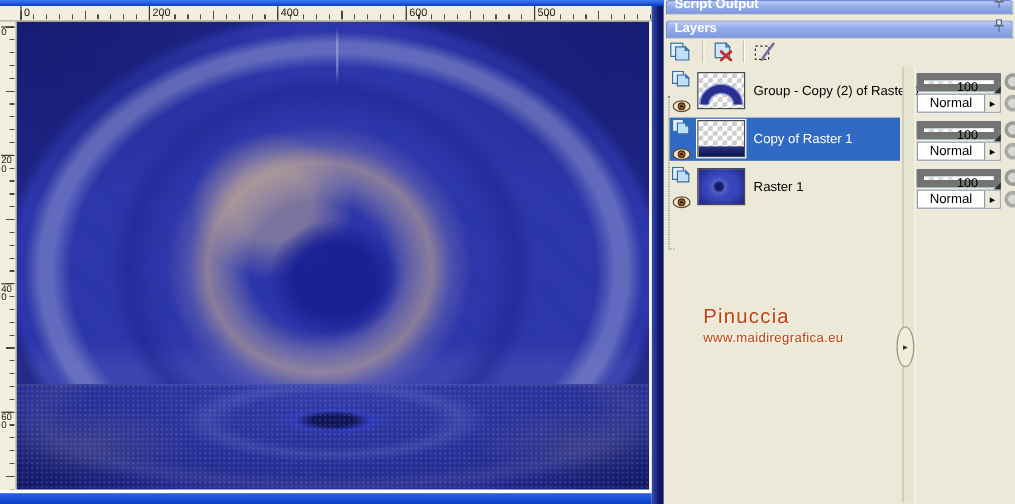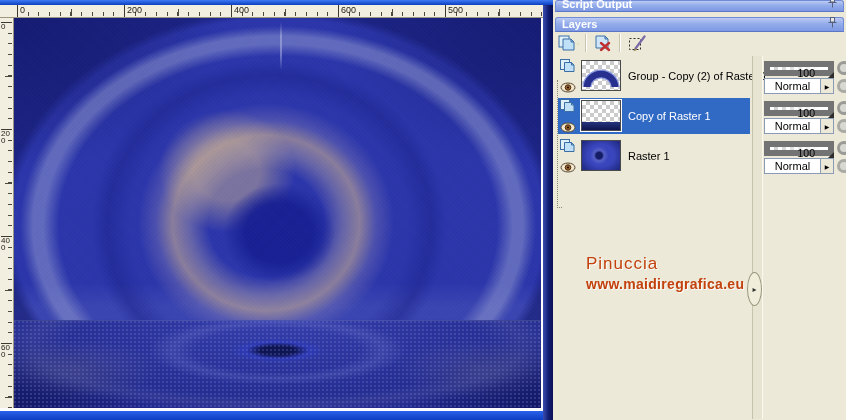--- a/index.html
+++ b/index.html
@@ -135,21 +135,21 @@
     border-left:1px solid #8a9cb5; display:flex; align-items:center; justify-content:center;
     font-size:6px; color:#000; }
   .donut { position:absolute; width:14px; height:14px; border:3px solid #9a9a96; border-radius:50%;
     background:#d8d8d2; }
   .d-top { left:73px; top:0px; }
   .d-bot { left:73px; top:18px; border-color:#aaaaa4; }
 
   .watermark { position:absolute; left:33px; top:234px; width:176px; text-align:left; z-index:6;
     color:#c2410c; text-shadow:1px 1px 0 rgba(255,255,255,.85); pointer-events:none;margin-top:20px; }
   .wm1 { font-size:17px; letter-spacing:1px; }
-  .wm2 { font-size:14px; margin-top:2px; letter-spacing:.3px;font-weight:bold; }
+  .wm2 { font-size:11px; margin-top:2px; letter-spacing:.3px; }
 </style>
 </head>
 <body>
 
 <div class="doc">
   <div class="h-ruler">
     <span class="hlab" style="left:17px">0</span>
     <span class="hlab" style="left:124px">200</span>
     <span class="hlab" style="left:231px">400</span>
     <span class="hlab" style="left:338px">600</span>

